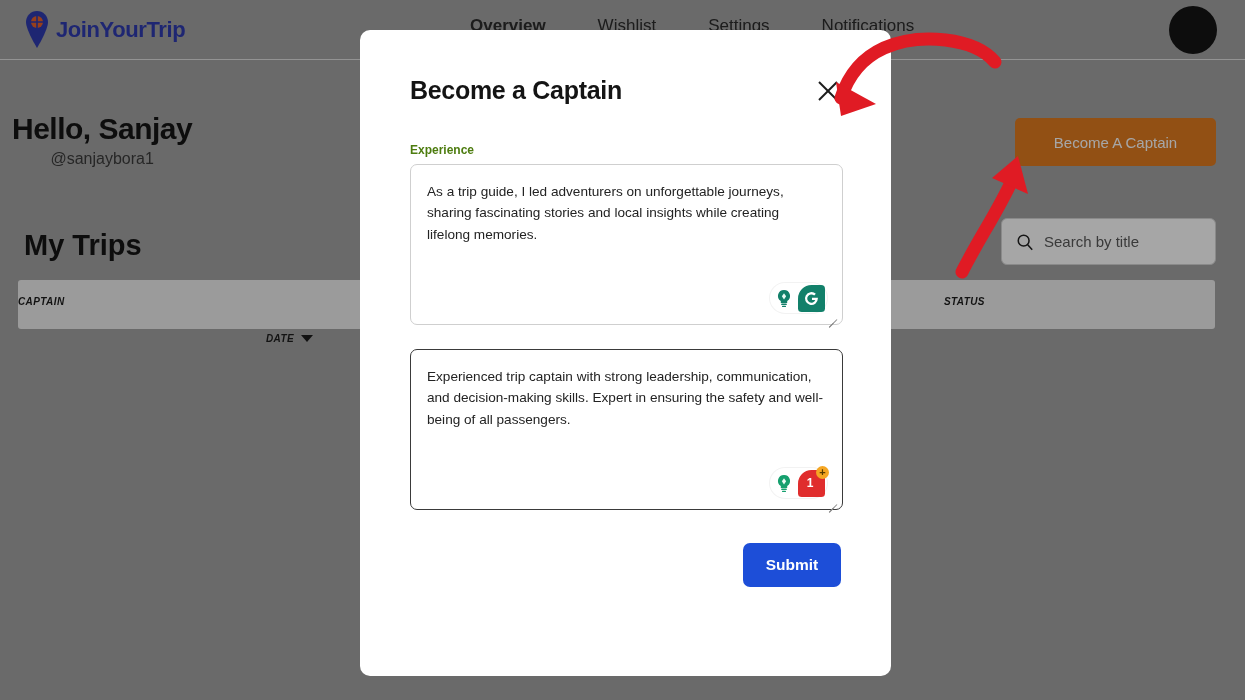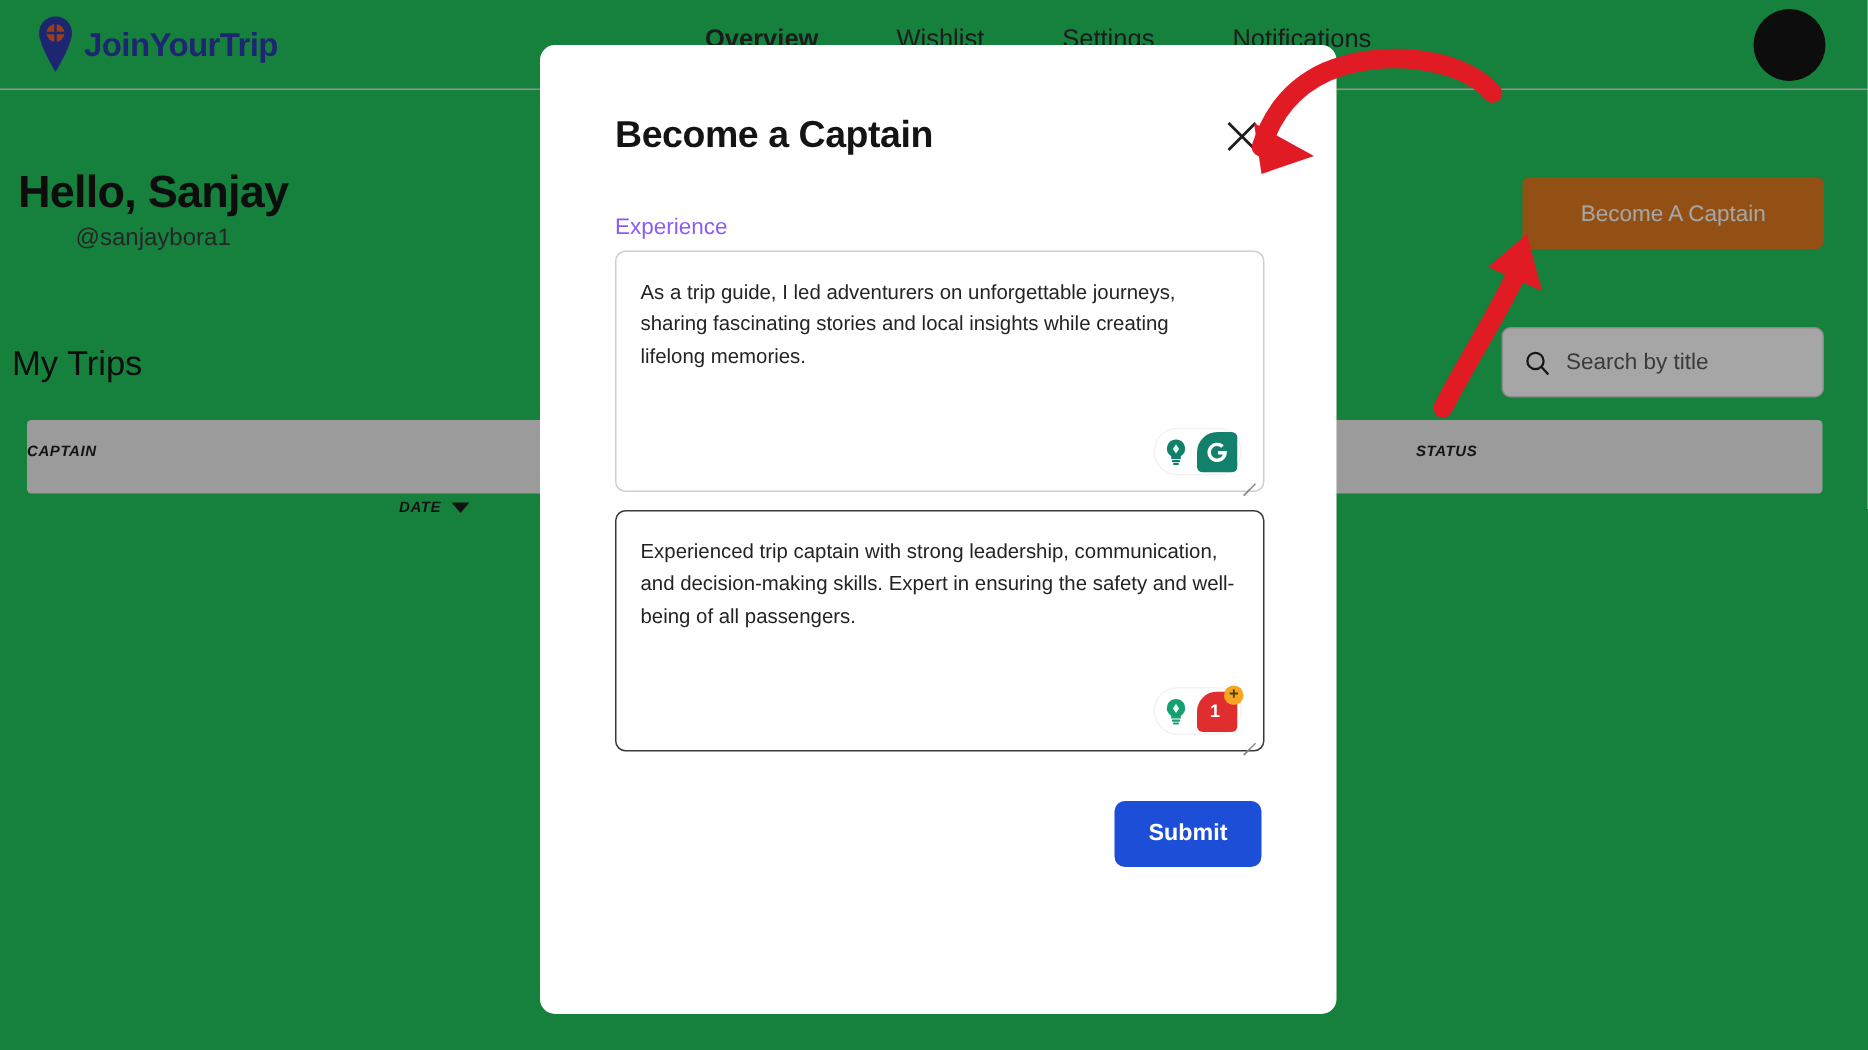--- a/index.html
+++ b/index.html
@@ -6,21 +6,21 @@
   html, body {
     width: 1245px; height: 700px;
     font-family: "Liberation Sans", sans-serif;
     overflow: hidden;
     background: #ffffff;
   }
 
   
   #page {
     position: absolute; inset: 0;
-    background: #22c55e;
+    background: #a3a3a3;
   }
 
   .topbar {
     position: relative;
     height: 60px;
     border-bottom: 1px solid #e2e2e2;
     display: flex; align-items: center;
   }
   .brand {
     position: absolute; left: 24px; top: 10px;
@@ -66,22 +66,22 @@
     position: absolute; right: 29px; top: 58px;
     width: 201px; height: 48px;
     background: #e07b20;
     color: #ffffff;
     border: none; border-radius: 5px;
     font-size: 15px; font-family: inherit;
     cursor: pointer;
   }
 
   .section-title {
-    position: absolute; left: 8px; top: 169px;
-    font-size: 23px; font-weight: 400; color: #141414;
+    position: absolute; left: 24px; top: 169px;
+    font-size: 29px; font-weight: 700; color: #141414;
   }
 
   .search-wrap {
     position: absolute; right: 29px; top: 158px;
     width: 215px; height: 47px;
     border: 1px solid #d4d4d4; border-radius: 6px;
     background: #fff;
     display: flex; align-items: center; gap: 10px;
     padding: 0 14px;
   }
@@ -138,24 +138,24 @@
   .modal-title {
     font-size: 25px; font-weight: 700; color: #141414;
     letter-spacing: -0.3px; margin-top: 12px;
   }
   .close-btn {
     width: 26px; height: 26px; margin-top: 14px;
     background: none; border: none; cursor: pointer; padding: 0;
   }
 
   .field-label {
-    font-size: 15px; font-weight: 400; color: #8b5cf6;
+    font-size: 12px; font-weight: 700; color: #4d7c0f;
     margin-bottom: 7px;
   }
-  .ta-wrap { position: relative; margin-bottom: 12px; }
+  .ta-wrap { position: relative; margin-bottom: 24px; }
   .ta {
     width: 433px; height: 161px;
     border: 1px solid #cfcfcf;
     border-radius: 7px;
     padding: 16px 18px 16px 16px;
     font-family: inherit;
     font-size: 13.6px;
     line-height: 1.58;
     color: #232323;
     resize: none;

